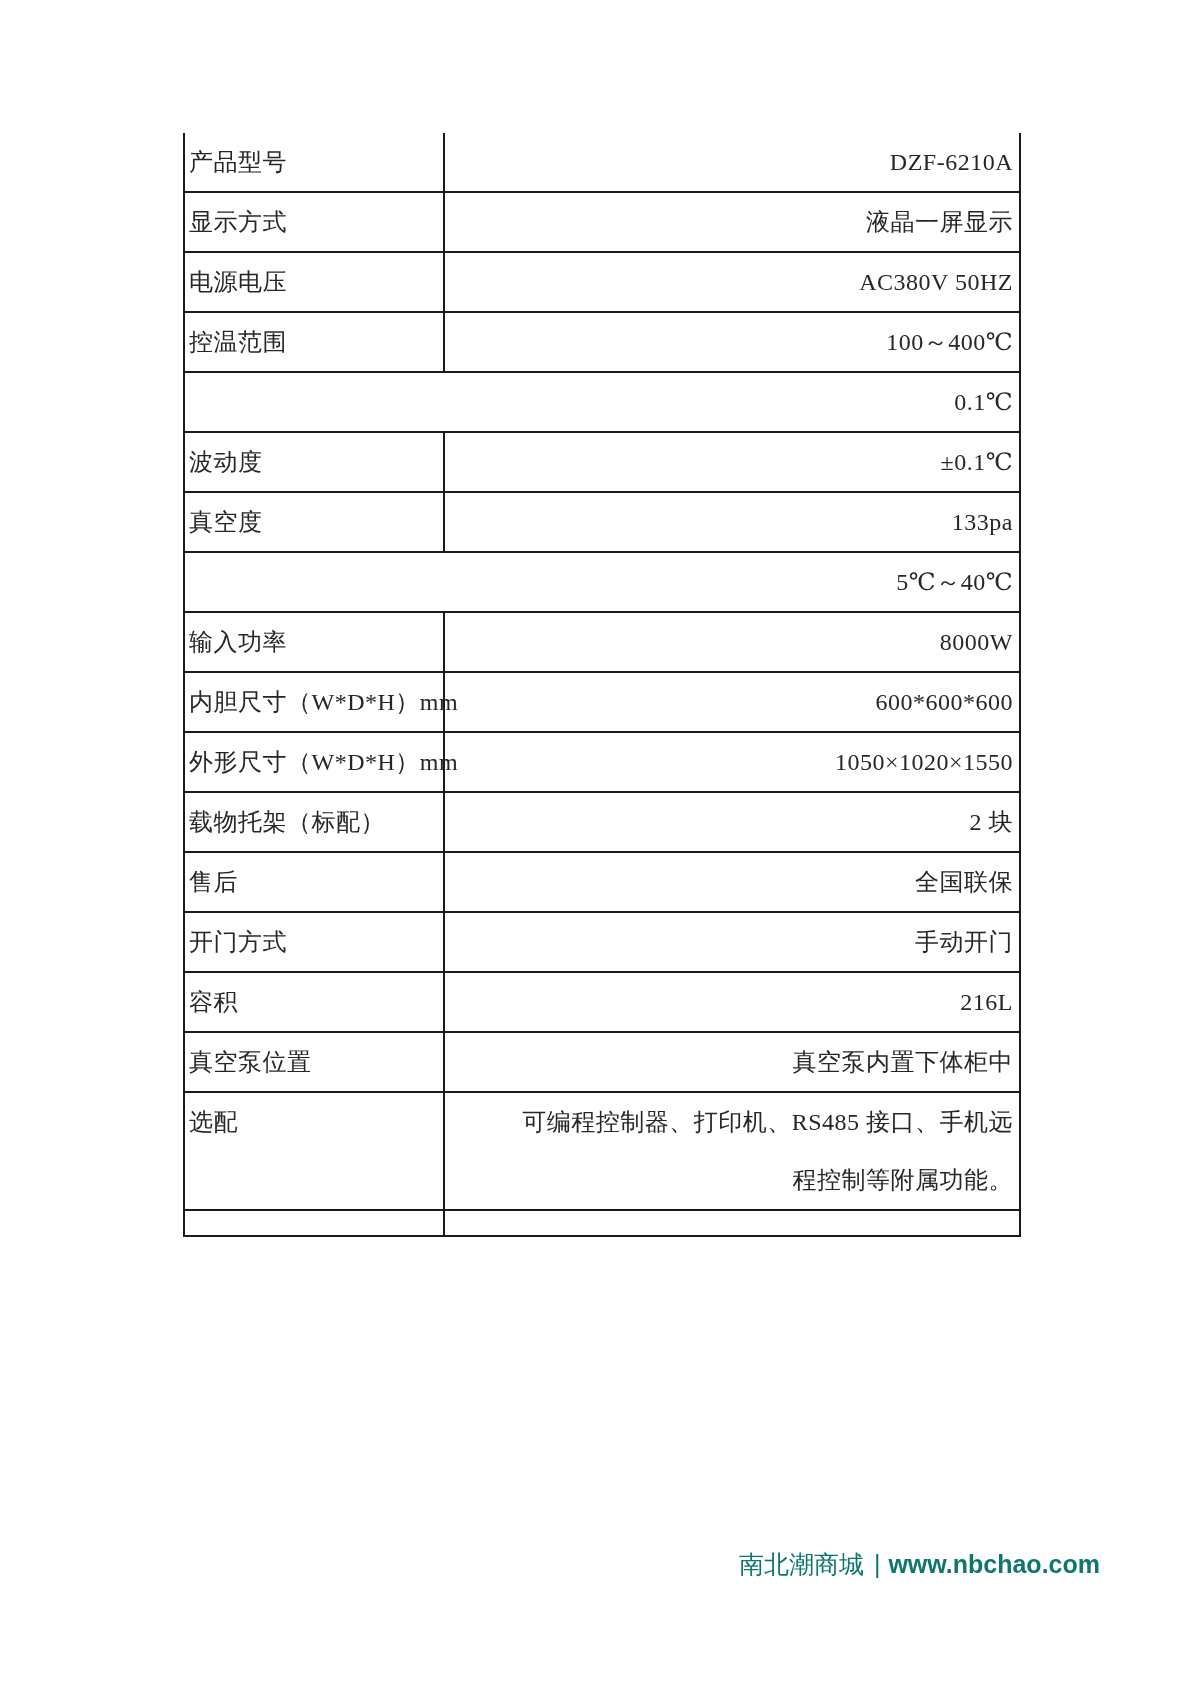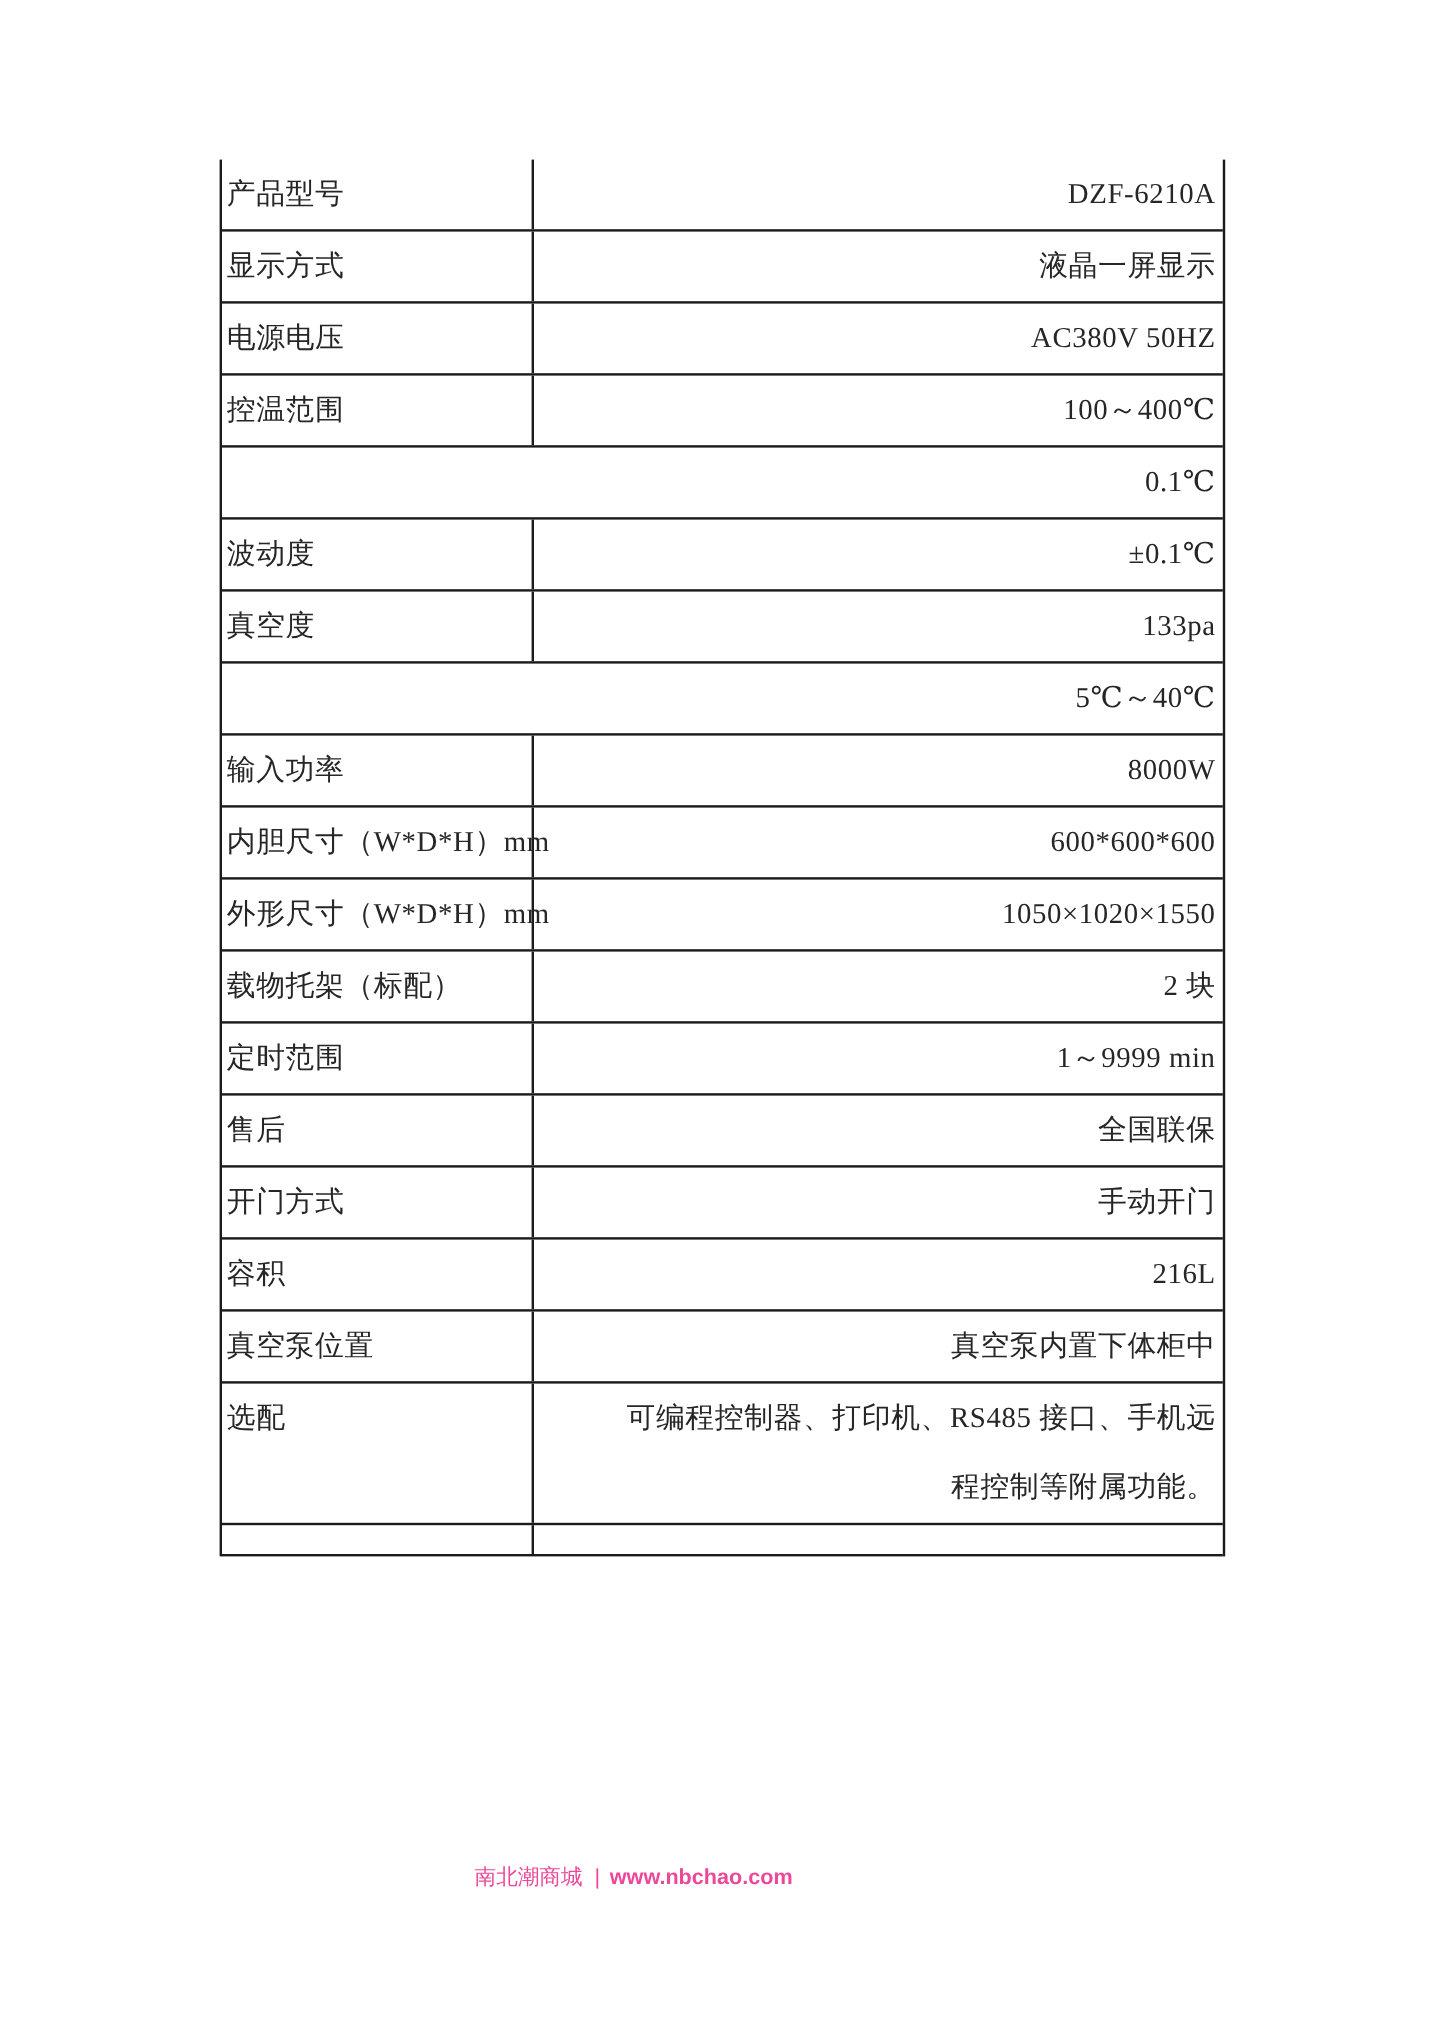--- a/index.html
+++ b/index.html
@@ -3,20 +3,21 @@
 <meta charset="utf-8">
 <style>
   html, body { margin: 0; padding: 0; background: #ffffff; }
   .page {
     position: relative;
     width: 1056px;
     height: 1697px;
     background: #ffffff;
     overflow: hidden;
     font-family: "Liberation Serif", "DejaVu Serif", serif;
+    padding-left: 44px;
   }
   .spec-table {
     position: absolute;
     left: 183px;
     top: 133px;
     width: 834px;
     border-left: 2px solid #1b1b1b;
     border-right: 2px solid #1b1b1b;
     color: #262626;
   }
@@ -46,23 +47,23 @@
     padding-right: 6px;
     white-space: pre-line;
     text-align: right;
   }
   .row.empty { min-height: 26px; height: 26px; }
   .footer {
     position: absolute;
     top: 1549px;
     left: 0;
     width: 100%;
-    text-align: center;
-    color: #ec4899;
-    font-size: 18px;
+    text-align: right;
+    color: #0f766e;
+    font-size: 25px;
     line-height: 30px;
   }
   .footer .sep, .footer .url {
     font-family: "Liberation Sans", "DejaVu Sans", sans-serif;
     font-weight: 600;
   }
   .footer .sep { margin: 0 8px 0 10px; font-weight: 400; }
 </style>
 </head>
 <body>
@@ -111,24 +112,20 @@
       </div>
       <div class="row">
         <div class="cell label">外形尺寸（W*D*H）mm</div>
         <div class="cell value">1050×1020×1550</div>
       </div>
       <div class="row">
         <div class="cell label">载物托架（标配）</div>
         <div class="cell value">2 块</div>
       </div>
       <div class="row">
-        <div class="cell label">定时范围</div>
-        <div class="cell value">1～9999 min</div>
-      </div>
-      <div class="row">
         <div class="cell label">售后</div>
         <div class="cell value">全国联保</div>
       </div>
       <div class="row">
         <div class="cell label">开门方式</div>
         <div class="cell value">手动开门</div>
       </div>
       <div class="row">
         <div class="cell label">容积</div>
         <div class="cell value">216L</div>

